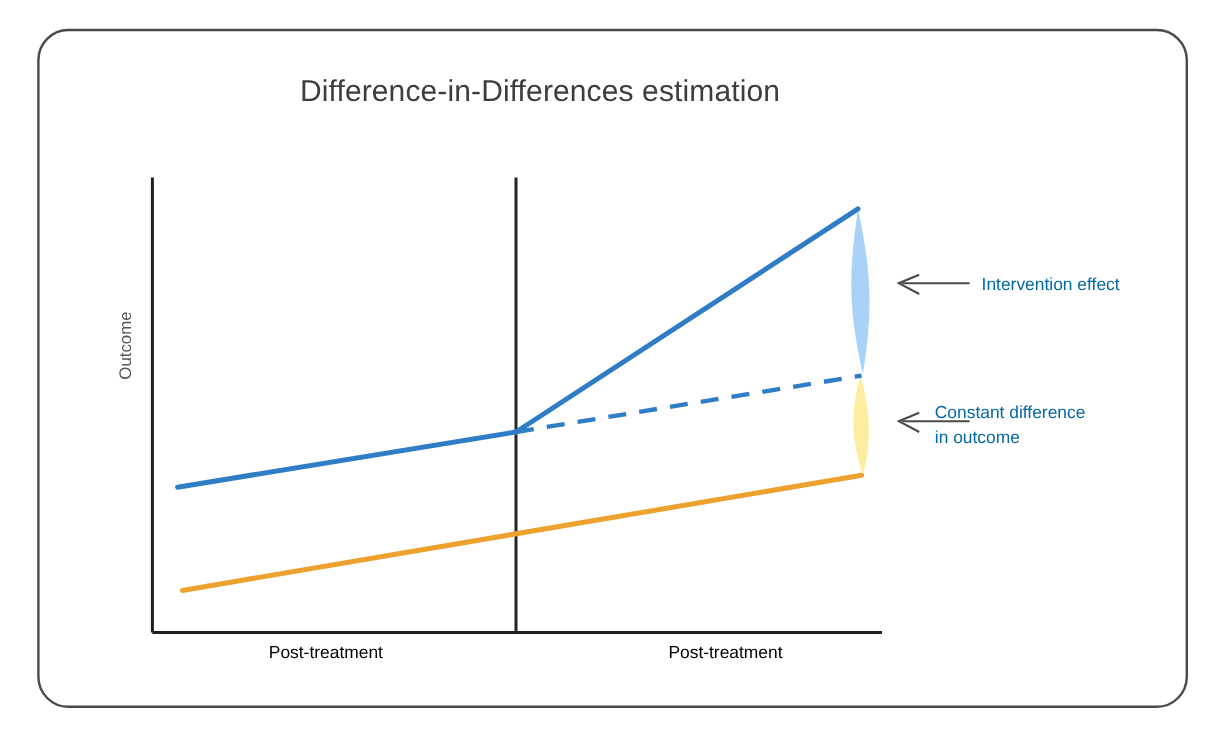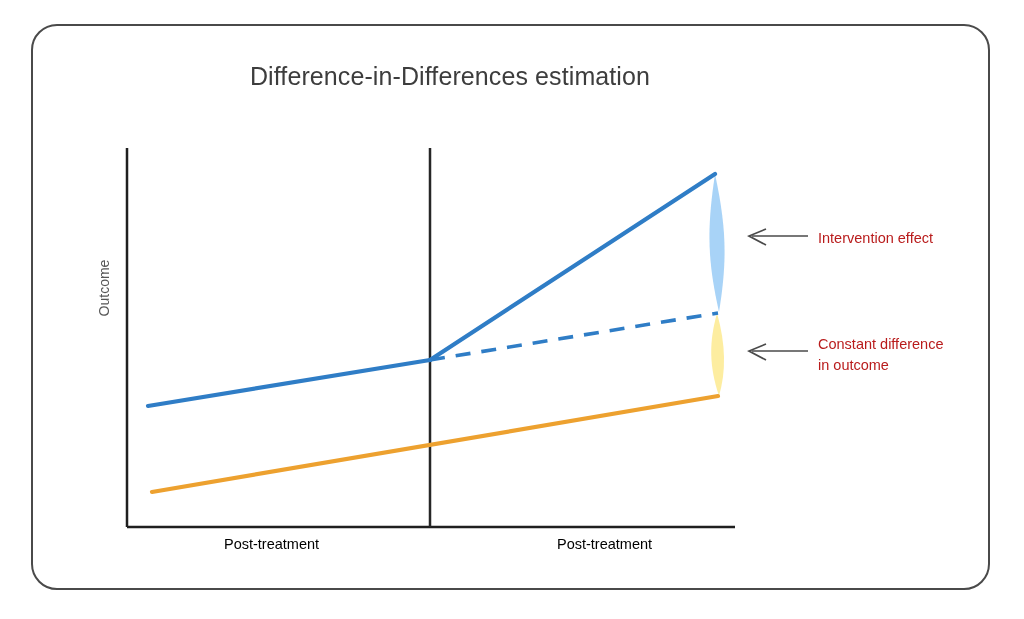--- a/index.html
+++ b/index.html
@@ -67,25 +67,25 @@
     color: #000000;
     white-space: nowrap;
   }
   #xlabel-pre  { left: 224px; top: 536px; }
   #xlabel-post { left: 557px; top: 536px; }
 
   .annot {
     position: absolute;
     font-size: 14.5px;
     line-height: 21px;
-    color: #b91c1c;
+    color: #0369a1;
     white-space: pre-line;
   }
   #annot-intervention { left: 818px; top: 228px; }
-  #annot-constant     { left: 818px; top: 334px; }
+  #annot-constant     { left: 779px; top: 334px; }
 </style>
 </head>
 <body>
 
 <div id="slide">
 
   <div id="frame"></div>
 
   <div id="chart-title">Difference-in-Differences estimation</div>
 

